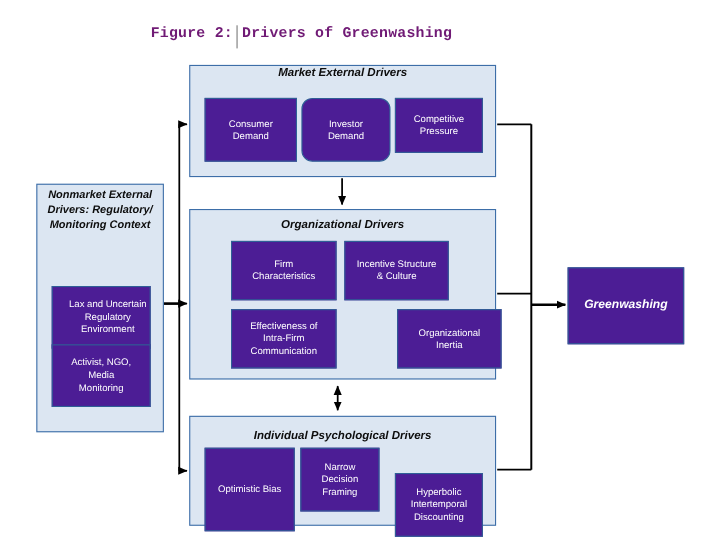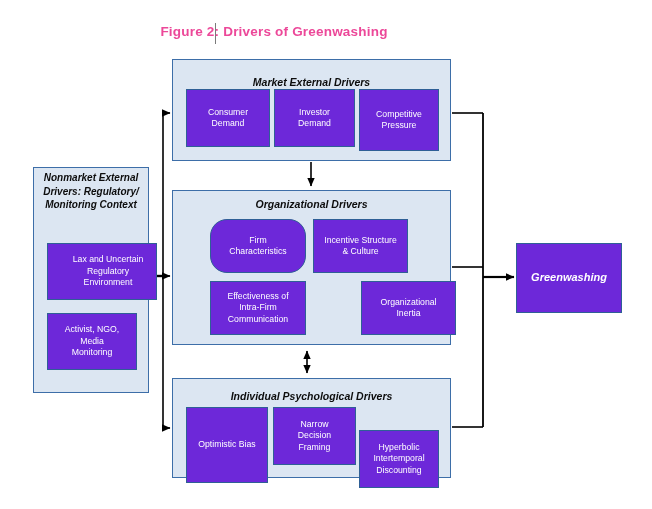--- a/index.html
+++ b/index.html
@@ -14,24 +14,24 @@
     overflow: hidden;
     font-family: "Liberation Sans", sans-serif;
   }
 
   #figure-title {
     position: absolute;
     left: 0;
     top: 24px;
     width: 548px;
     text-align: center;
-    font-family: Liberation Sans, sans-serif;
+    font-family: Liberation Mono, monospace;
     font-weight: bold;
     font-size: 13.5px;
-    color: #ec4899;
+    color: #701a75;
     letter-spacing: 0.2px;
   }
   
   #title-caret {
     position: absolute;
     left: 215px;
     top: 23px;
     width: 1px;
     height: 21px;
     background: #7a7a7a;
@@ -58,21 +58,21 @@
     font-weight: bold;
     font-style: italic;
     color: #0d0d0d;
     font-size: 10.5px;
     line-height: 13px;
   }
 
   
   .node {
     position: absolute;
-    background: #6d28d9;
+    background: #4c1d95;
     border: 1px solid #2f5f96;
     box-sizing: border-box;
     color: #ffffff;
     font-size: 8.7px;
     line-height: 11.5px;
     text-align: center;
     display: flex;
     align-items: center;
     justify-content: center;
     padding: 2px;
@@ -86,67 +86,67 @@
     width: 116px;
     height: 226px;
   }
   #panel-nonmarket .panel-title {
     margin-top: 3px;
     font-size: 10px;
     line-height: 13.5px;
   }
   #node-regulatory {
     left: 47px;
-    top: 243px;
-    width: 110px;
+    top: 260px;
+    width: 90px;
     height: 57px;
     padding-left: 14px;
   }
   #node-activist {
     left: 47px;
     top: 313px;
     width: 90px;
     height: 57px;
   }
 
   
   #panel-market {
     left: 172px;
     top: 59px;
     width: 279px;
     height: 102px;
   }
-  #panel-market .panel-title { margin-top: 16px; }
+  #panel-market .panel-title { margin-top: 0; }
   #node-consumer   { left: 186px; top: 89px; width: 84px; height: 58px; }
-  #node-investor   { left: 274px; top: 89px; width: 81px; height: 58px; }
-  #node-competitive{ left: 359px; top: 89px; width: 80px; height: 62px; }
+  #node-investor   { left: 274px; top: 89px; width: 81px; height: 58px; border-radius: 10px; }
+  #node-competitive{ left: 359px; top: 89px; width: 80px; height: 50px; }
 
   
   #panel-organizational {
     left: 172px;
     top: 190px;
     width: 279px;
     height: 155px;
   }
   #panel-organizational .panel-title { margin-top: 7px; }
-  #node-firm        { left: 210px; top: 219px; width: 96px; height: 54px; border-radius: 17px; }
+  #node-firm        { left: 210px; top: 219px; width: 96px; height: 54px; }
   #node-incentive   { left: 313px; top: 219px; width: 95px; height: 54px; }
   #node-effectiveness { left: 210px; top: 281px; width: 96px; height: 54px; text-align: center; }
   #node-inertia     { left: 313px; top: 281px; width: 95px; height: 54px; margin-left: 48px; }
 
   
   #panel-individual {
     left: 172px;
     top: 378px;
     width: 279px;
     height: 100px;
   }
   #panel-individual .panel-title { margin-top: 11px; }
   #node-optimistic { left: 186px; top: 407px; width: 82px; height: 76px; }
-  #node-narrow     { left: 273px; top: 407px; width: 83px; height: 58px; }
+  #node-narrow     { left: 273px; top: 407px; width: 72px; height: 58px; }
   #node-hyperbolic { left: 359px; top: 430px; width: 80px; height: 58px; }
 
   
   #node-greenwashing {
     left: 516px;
     top: 243px;
     width: 106px;
     height: 70px;
     font-style: italic;
     font-weight: bold;

